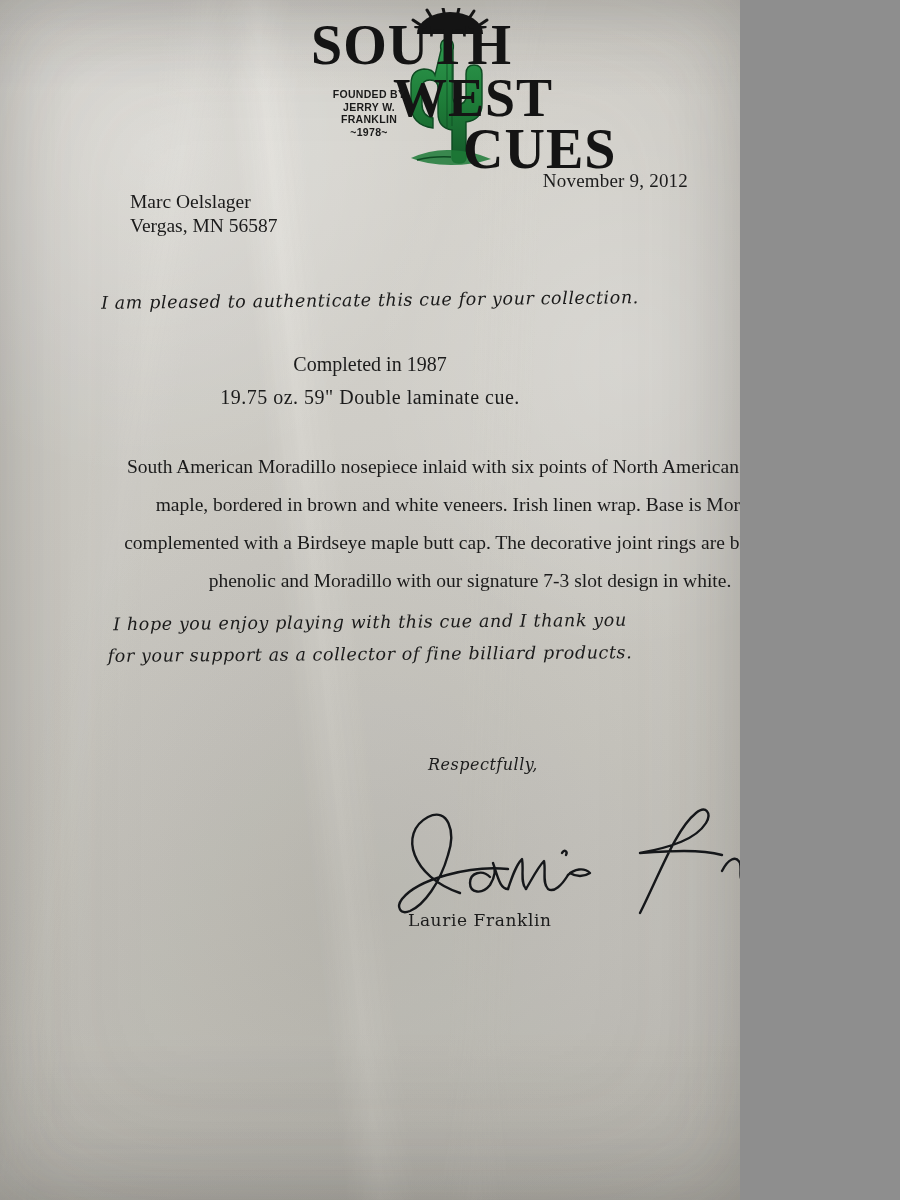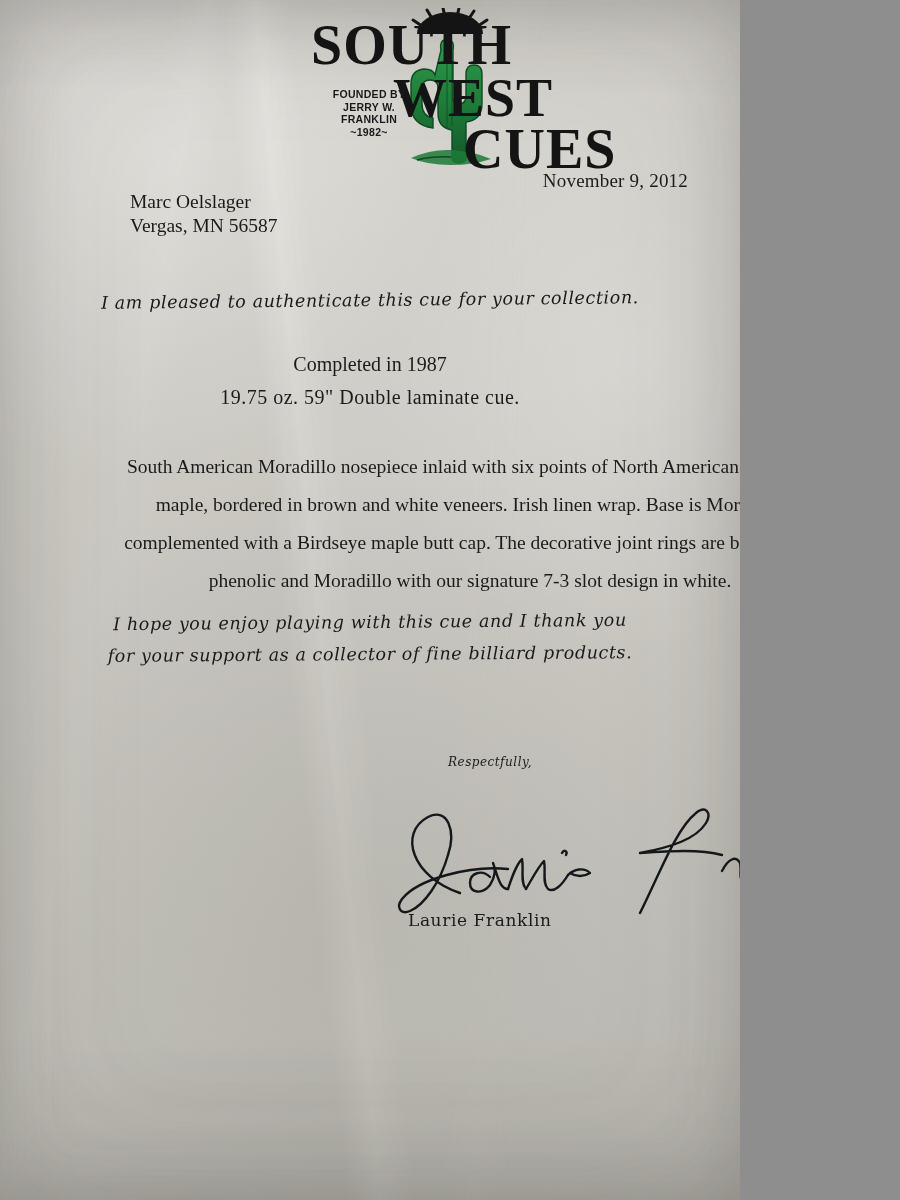--- a/index.html
+++ b/index.html
@@ -132,23 +132,22 @@
     top: 755px;
     width: 560px;
     height: 200px;
   }
   .respect {
     position: absolute;
     left: 98px;
     top: 0;
     font-family: "DejaVu Serif", serif;
     font-style: italic;
-    font-size: 12px;
+    font-size: 16px;
     letter-spacing: 0.5px;
-    margin-left: 20px;
   }
   .sig-name {
     position: absolute;
     left: 78px;
     top: 155px;
     font-family: "DejaVu Serif", serif;
     font-size: 17px;
     letter-spacing: 0.6px;
   }
   .sig-svg { position: absolute; left: 10px; top: 18px; }
@@ -199,21 +198,21 @@
         <text x="6" y="56" font-family="Liberation Serif, serif" font-size="56" font-weight="bold" fill="#141414" letter-spacing="1">SOUTH</text>
 
         <text x="88" y="108" font-family="Liberation Serif, serif" font-size="54" font-weight="bold" fill="#141414" letter-spacing="1">WEST</text>
 
         <text x="158" y="160" font-family="Liberation Serif, serif" font-size="56" font-weight="bold" fill="#141414" letter-spacing="1">CUES</text>
       </svg>
 
       <div class="founded">
         <div>FOUNDED BY</div>
         <div>JERRY W. FRANKLIN</div>
-        <div>~1982~</div>
+        <div>~1978~</div>
       </div>
     </div>
 
     <div class="date">November 9, 2012</div>
 
     <div class="addressee">
       <div>Marc Oelslager</div>
       <div>Vergas, MN  56587</div>
     </div>
 

